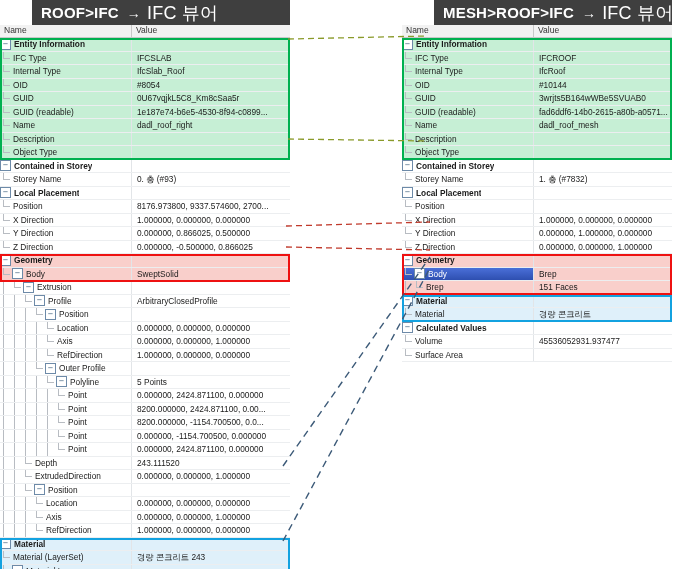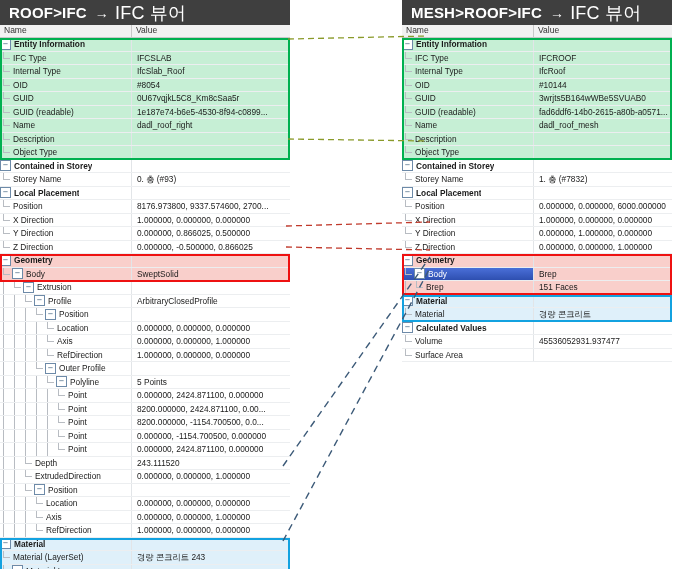--- a/index.html
+++ b/index.html
@@ -5,21 +5,21 @@
   html,body{margin:0;padding:0;background:#fff;}
   body{width:695px;height:569px;position:relative;overflow:hidden;
        font-family:"Liberation Sans","DejaVu Sans",sans-serif;}
 
   .panel{position:absolute;top:0;background:#fff;}
   #panel-left{left:0;width:290px;}
   #panel-right{left:402px;width:270px;}
 
   .titlebar{height:25px;background:#3f3f3f;color:#fff;display:flex;align-items:center;
             padding-left:9px;box-sizing:border-box;font-weight:bold;font-size:15px;
-            letter-spacing:0.2px;white-space:nowrap;overflow:hidden;}
+            letter-spacing:0.2px;white-space:nowrap;overflow:hidden;margin-left:32px;}
   .titlebar .arrow{font-weight:normal;margin:0 6px 0 8px;font-size:14px;}
   .titlebar .tail{font-weight:normal;font-size:18px;}
 
   .colhdr{height:13px;display:flex;background:#f2f2f2;border-bottom:1px solid #c8c8c8;
           font-size:8.5px;color:#333;box-sizing:border-box;}
   .colhdr .c1{width:132px;padding-left:4px;border-right:1px solid #c8c8c8;box-sizing:border-box;}
   .colhdr .c2{flex:1;padding-left:4px;box-sizing:border-box;}
 
   .grid{position:relative;}
   .row{height:13.5px;display:flex;font-size:8.3px;color:#1a1a1a;
@@ -528,21 +528,20 @@
           <span class="pm">−</span>
           <span class="lbl">Local Placement</span>
         </div>
         <div class="val"></div>
       </div>
       <div class="row">
         <div class="name">
           <span class="elbow"></span>
           <span class="lbl">Position</span>
         </div>
-        <div class="val">0.000000, 0.000000, 6000.000000</div>
       </div>
       <div class="row">
         <div class="name">
           <span class="elbow"></span>
           <span class="lbl">X Direction</span>
         </div>
         <div class="val">1.000000, 0.000000, 0.000000</div>
       </div>
       <div class="row">
         <div class="name">

